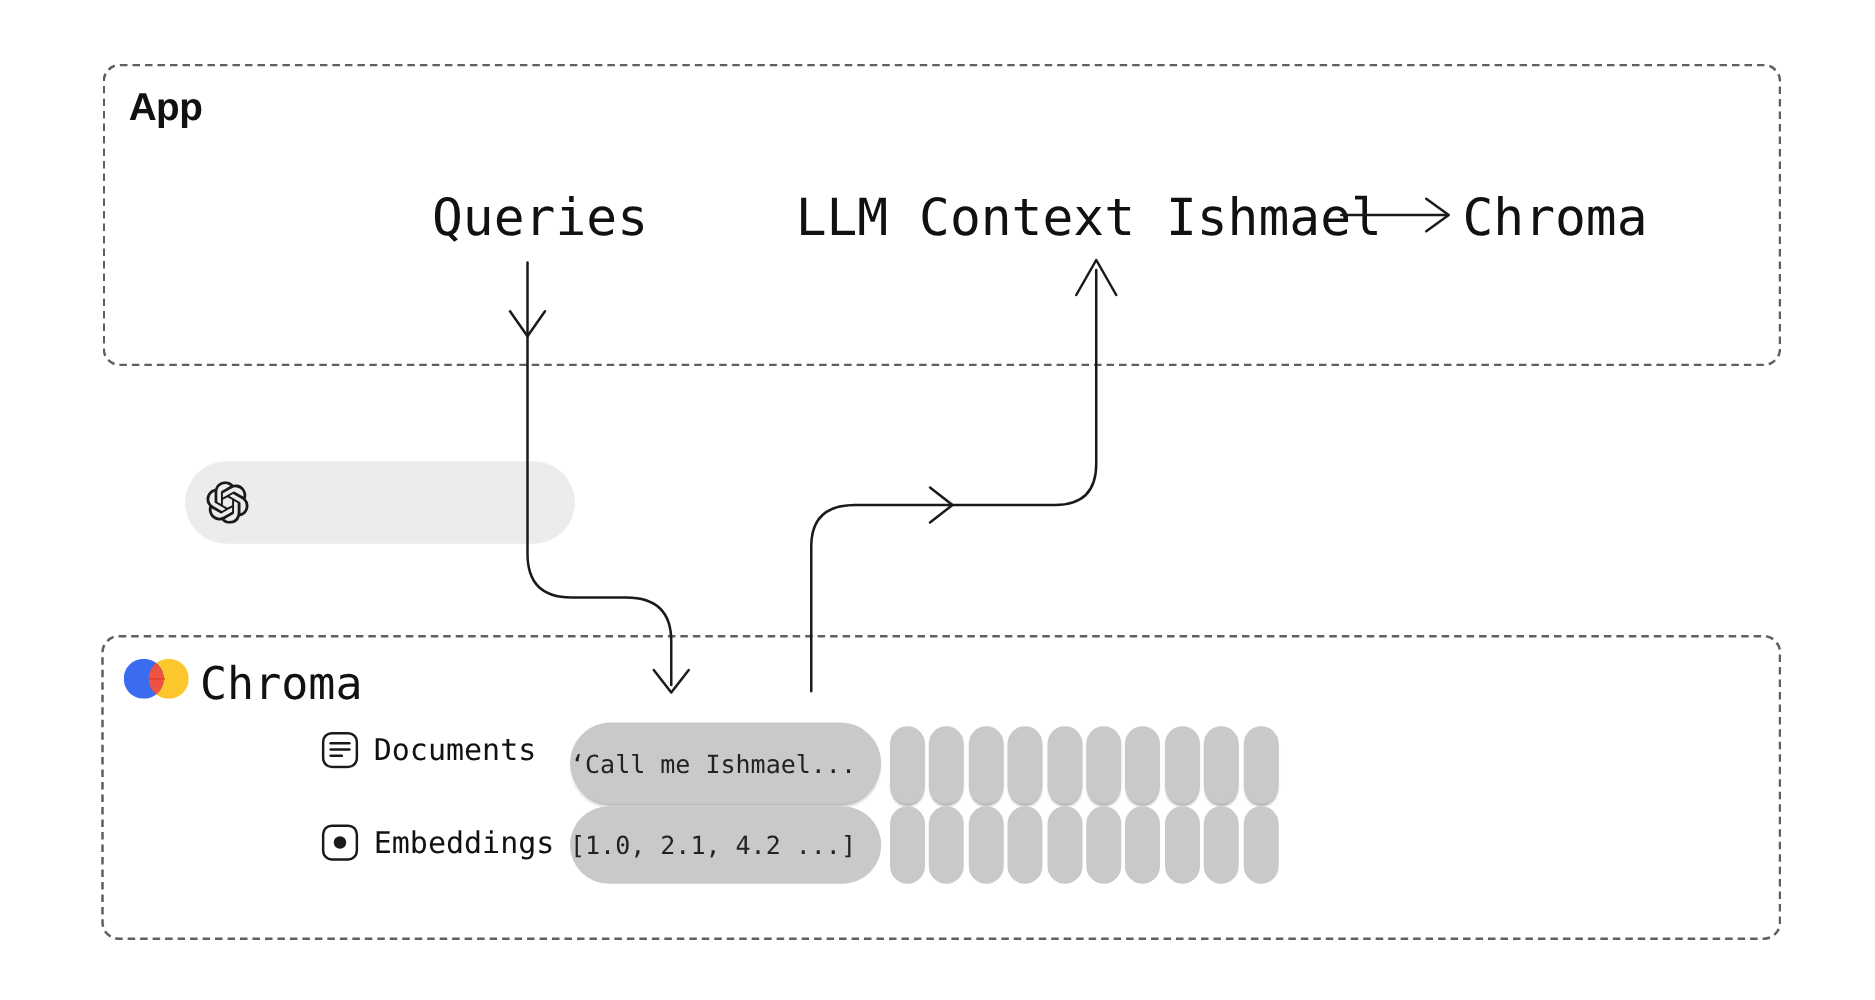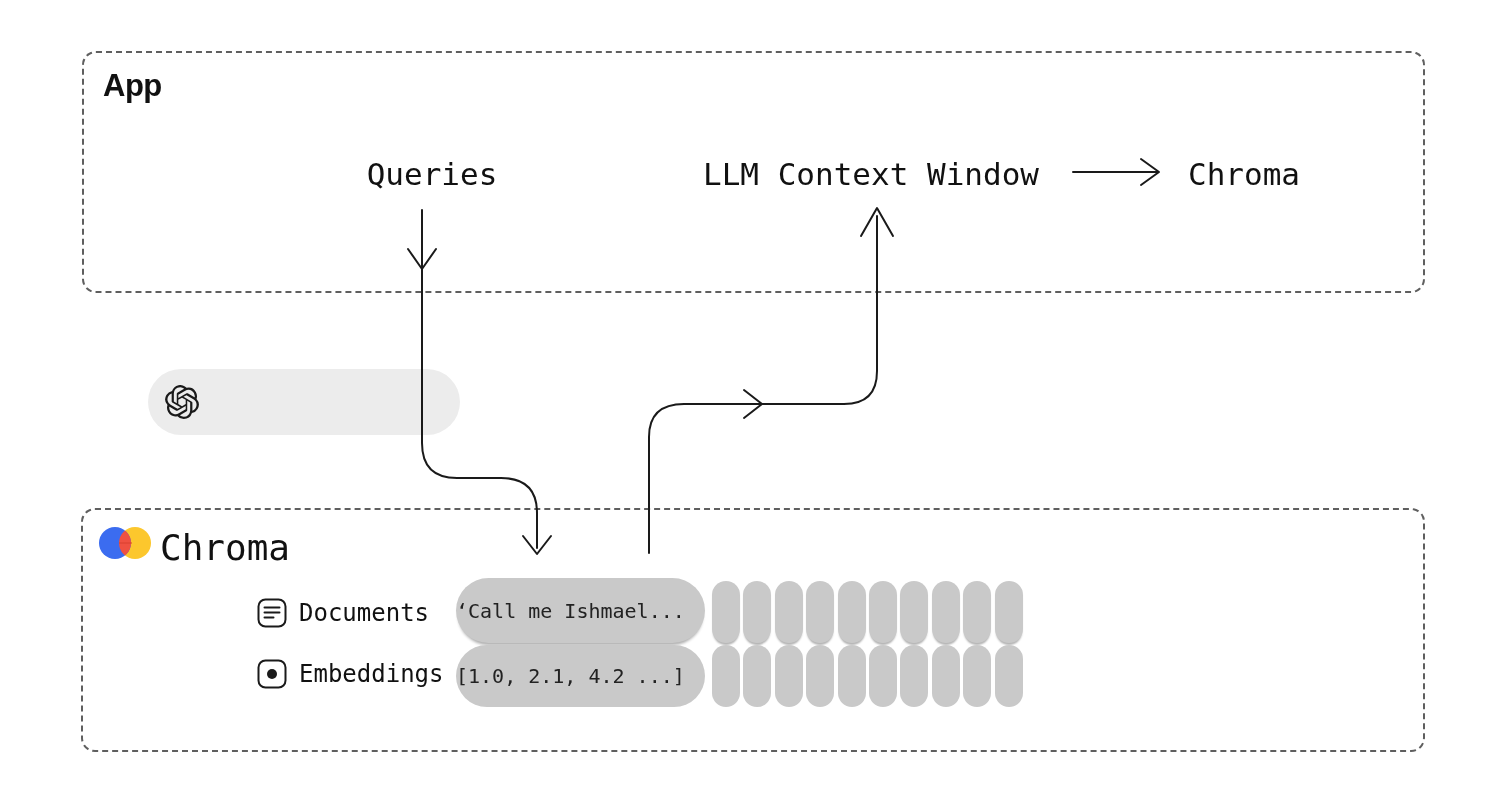--- a/index.html
+++ b/index.html
@@ -20,21 +20,21 @@
     border-radius:14px;background:transparent;
   }
   .box-title-sans{
     font-family:"Liberation Sans","DejaVu Sans",sans-serif;
     font-weight:700;font-size:31px;letter-spacing:-0.5px;color:var(--text);
   }
   .box-title-mono{
     font-weight:400;font-size:36px;color:var(--text);letter-spacing:0px;
   }
   .mono-lg{
-    font-size:31px;color:var(--text);white-space:nowrap;
+    font-size:41px;color:var(--text);white-space:nowrap;
     transform:translate(-50%,-50%);
   }
   .mono-md{font-size:24px;color:var(--text);white-space:nowrap;}
   .pill{
     background:var(--pill-light);border-radius:34px;
     display:flex;align-items:center;
   }
   .data-pill{
     background:var(--pill-gray);display:flex;align-items:center;justify-content:flex-start;
     font-size:20px;color:#222;white-space:nowrap;
@@ -53,21 +53,21 @@
 </style>
 </head>
 <body>
 
 <div class="abs dashed-box" style="left:82px;top:51px;width:1343px;height:242px;"></div>
 
 <div class="abs box-title-sans" style="left:103px;top:68px;">App</div>
 
 <div class="abs mono-lg" style="left:432px;top:174px;">Queries</div>
 
-<div class="abs mono-lg" style="left:871px;top:174px;">LLM Context Window</div>
+<div class="abs mono-lg" style="left:871px;top:174px;">LLM Context Ishmael</div>
 
 <div class="abs mono-lg" style="left:1244px;top:174px;">Chroma</div>
 
 <div class="abs pill" style="left:148px;top:369px;width:312px;height:66px;padding-left:17px;">
   <span style="display:inline-flex;width:34px;height:34px;">
     <svg viewBox="0 0 24 24" width="34" height="34" style="fill:var(--line);">
       <path d="M22.2819 9.8211a5.9847 5.9847 0 0 0-.5157-4.9108 6.0462 6.0462 0 0 0-6.5098-2.9A6.0651 6.0651 0 0 0 4.9807 4.1818a5.9847 5.9847 0 0 0-3.9977 2.9 6.0462 6.0462 0 0 0 .7427 7.0966 5.98 5.98 0 0 0 .511 4.9107 6.051 6.051 0 0 0 6.5146 2.9001A5.9847 5.9847 0 0 0 13.2599 24a6.0557 6.0557 0 0 0 5.7718-4.2058 5.9894 5.9894 0 0 0 3.9977-2.9001 6.0557 6.0557 0 0 0-.7475-7.073zm-9.022 12.6081a4.4755 4.4755 0 0 1-2.8764-1.0408l.1419-.0804 4.7783-2.7582a.7948.7948 0 0 0 .3927-.6813v-6.7369l2.02 1.1686a.071.071 0 0 1 .038.052v5.5826a4.504 4.504 0 0 1-4.4945 4.4944zm-9.6607-4.1254a4.4708 4.4708 0 0 1-.5346-3.0137l.142.0852 4.783 2.7582a.7712.7712 0 0 0 .7806 0l5.8428-3.3685v2.3324a.0804.0804 0 0 1-.0332.0615L9.74 19.9502a4.4992 4.4992 0 0 1-6.1408-1.6464zM2.3408 7.8956a4.485 4.485 0 0 1 2.3655-1.9728V11.6a.7664.7664 0 0 0 .3879.6765l5.8144 3.3543-2.0201 1.1685a.0757.0757 0 0 1-.071 0l-4.8303-2.7865A4.504 4.504 0 0 1 2.3408 7.8956zm16.5963 3.8558L13.1038 8.364 15.1192 7.2a.0757.0757 0 0 1 .071 0l4.8303 2.7913a4.4944 4.4944 0 0 1-.6765 8.1042v-5.6772a.79.79 0 0 0-.407-.667zm2.0107-3.0231l-.142-.0852-4.7735-2.7818a.7759.7759 0 0 0-.7854 0L9.409 9.2297V6.8974a.0662.0662 0 0 1 .0284-.0615l4.8303-2.7866a4.4992 4.4992 0 0 1 6.6802 4.66zM8.3065 12.863l-2.02-1.1638a.0804.0804 0 0 1-.038-.0567V6.0742a4.4992 4.4992 0 0 1 7.3757-3.4537l-.142.0805L8.704 5.459a.7948.7948 0 0 0-.3927.6813zm1.0976-2.3654l2.602-1.4998 2.6069 1.4998v2.9994l-2.5974 1.4997-2.6067-1.4997z"></path>
     </svg>
   </span>
 </div>
@@ -83,21 +83,21 @@
       </defs>
     <circle cx="36" cy="16" r="16" style="fill:var(--chroma-yellow);"></circle>
     <circle cx="16" cy="16" r="16" style="fill:var(--chroma-blue);"></circle>
     <circle cx="16" cy="16" r="16" style="fill:var(--chroma-red);" clip-path="url(#lensClip)"></circle>
     <line x1="19" y1="16" x2="33" y2="16" clip-path="url(#lensClip)" style="stroke:#d8402f;stroke-width:1;"></line>
   </svg>
 </span>
 
 <div class="abs box-title-mono" style="left:160px;top:527px;">Chroma</div>
 
-<div class="abs row-label" style="left:257px;top:597px;height:32px;gap:12px;">
+<div class="abs row-label" style="left:257px;top:584px;height:32px;gap:12px;">
   <span style="display:inline-flex;width:30px;height:30px;">
     <svg viewBox="0 0 30 30" width="30" height="30" style="fill:none;stroke:var(--line);stroke-width:2;stroke-linecap:round;">
       <rect x="1.5" y="1.5" width="27" height="27" rx="7"></rect>
       <line x1="7.5" y1="9.5" x2="22.5" y2="9.5"></line>
       <line x1="7.5" y1="14.5" x2="22.5" y2="14.5"></line>
       <line x1="7.5" y1="19.5" x2="16.5" y2="19.5"></line>
     </svg>
   </span>
   <span class="mono-md">Documents</span>
 </div>

